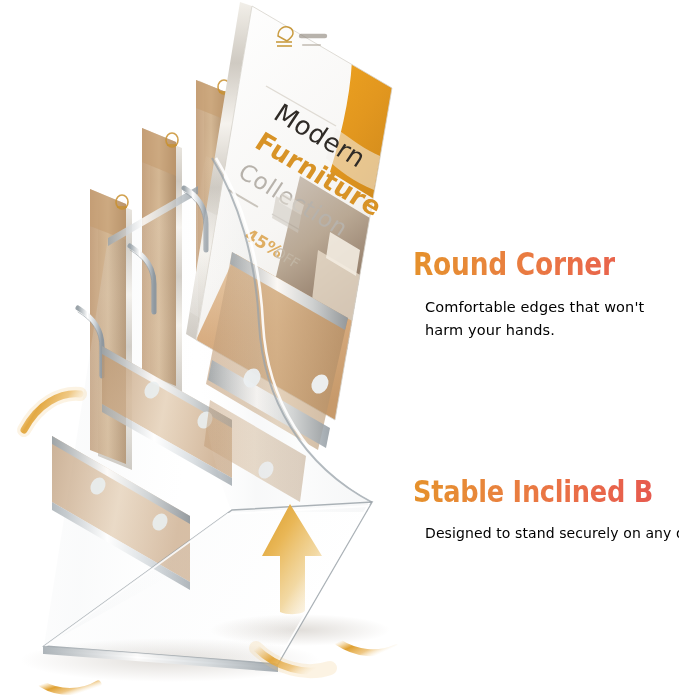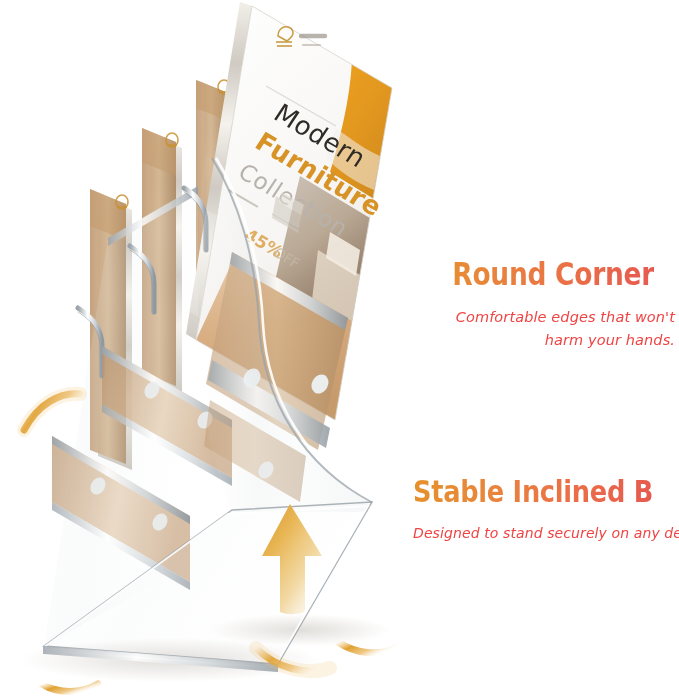--- a/index.html
+++ b/index.html
@@ -8,21 +8,21 @@
     font-family:"Liberation Sans", sans-serif;position:relative;
   }
   #stage{position:absolute;inset:0;width:679px;height:699px;overflow:hidden;background:#fff;}
 
   
   #product{position:absolute;left:0;top:0;width:400px;height:699px;}
   #product svg{display:block;width:400px;height:699px;}
 
   
   .feature{position:absolute;left:413px;width:262px;}
-  #feature-round{top:258px;text-align:right;}
+  #feature-round{top:248px;}
   #feature-base{top:475px;}
 
   .feature-title{
     font-family:"DejaVu Sans Condensed","Liberation Sans Narrow","Liberation Sans",sans-serif;
     font-weight:bold;
     font-size:32px;
     line-height:1.05;
     letter-spacing:-0.3px;
     margin:0 0 14px 0;
     white-space:nowrap;
@@ -31,25 +31,24 @@
     background-clip:text;
     color:transparent;
     -webkit-text-fill-color:transparent;
     transform:scaleX(0.92);
     transform-origin:left center;
   }
   #feature-base .feature-title{font-size:31px;}
 
   .feature-desc{
     font-family:"DejaVu Sans","Liberation Sans",sans-serif;
-    font-style:italic;
     font-size:14.5px;
     line-height:1.62;
-    color:#ef4444;
-    margin:0;
+    color:#000000;
+    margin:12px;
     letter-spacing:0.1px;
   }
   #feature-base .feature-desc{white-space:nowrap;font-size:14px;}
 </style>
 </head>
 <body>
 
 <div id="stage">
 
   <div id="product">

